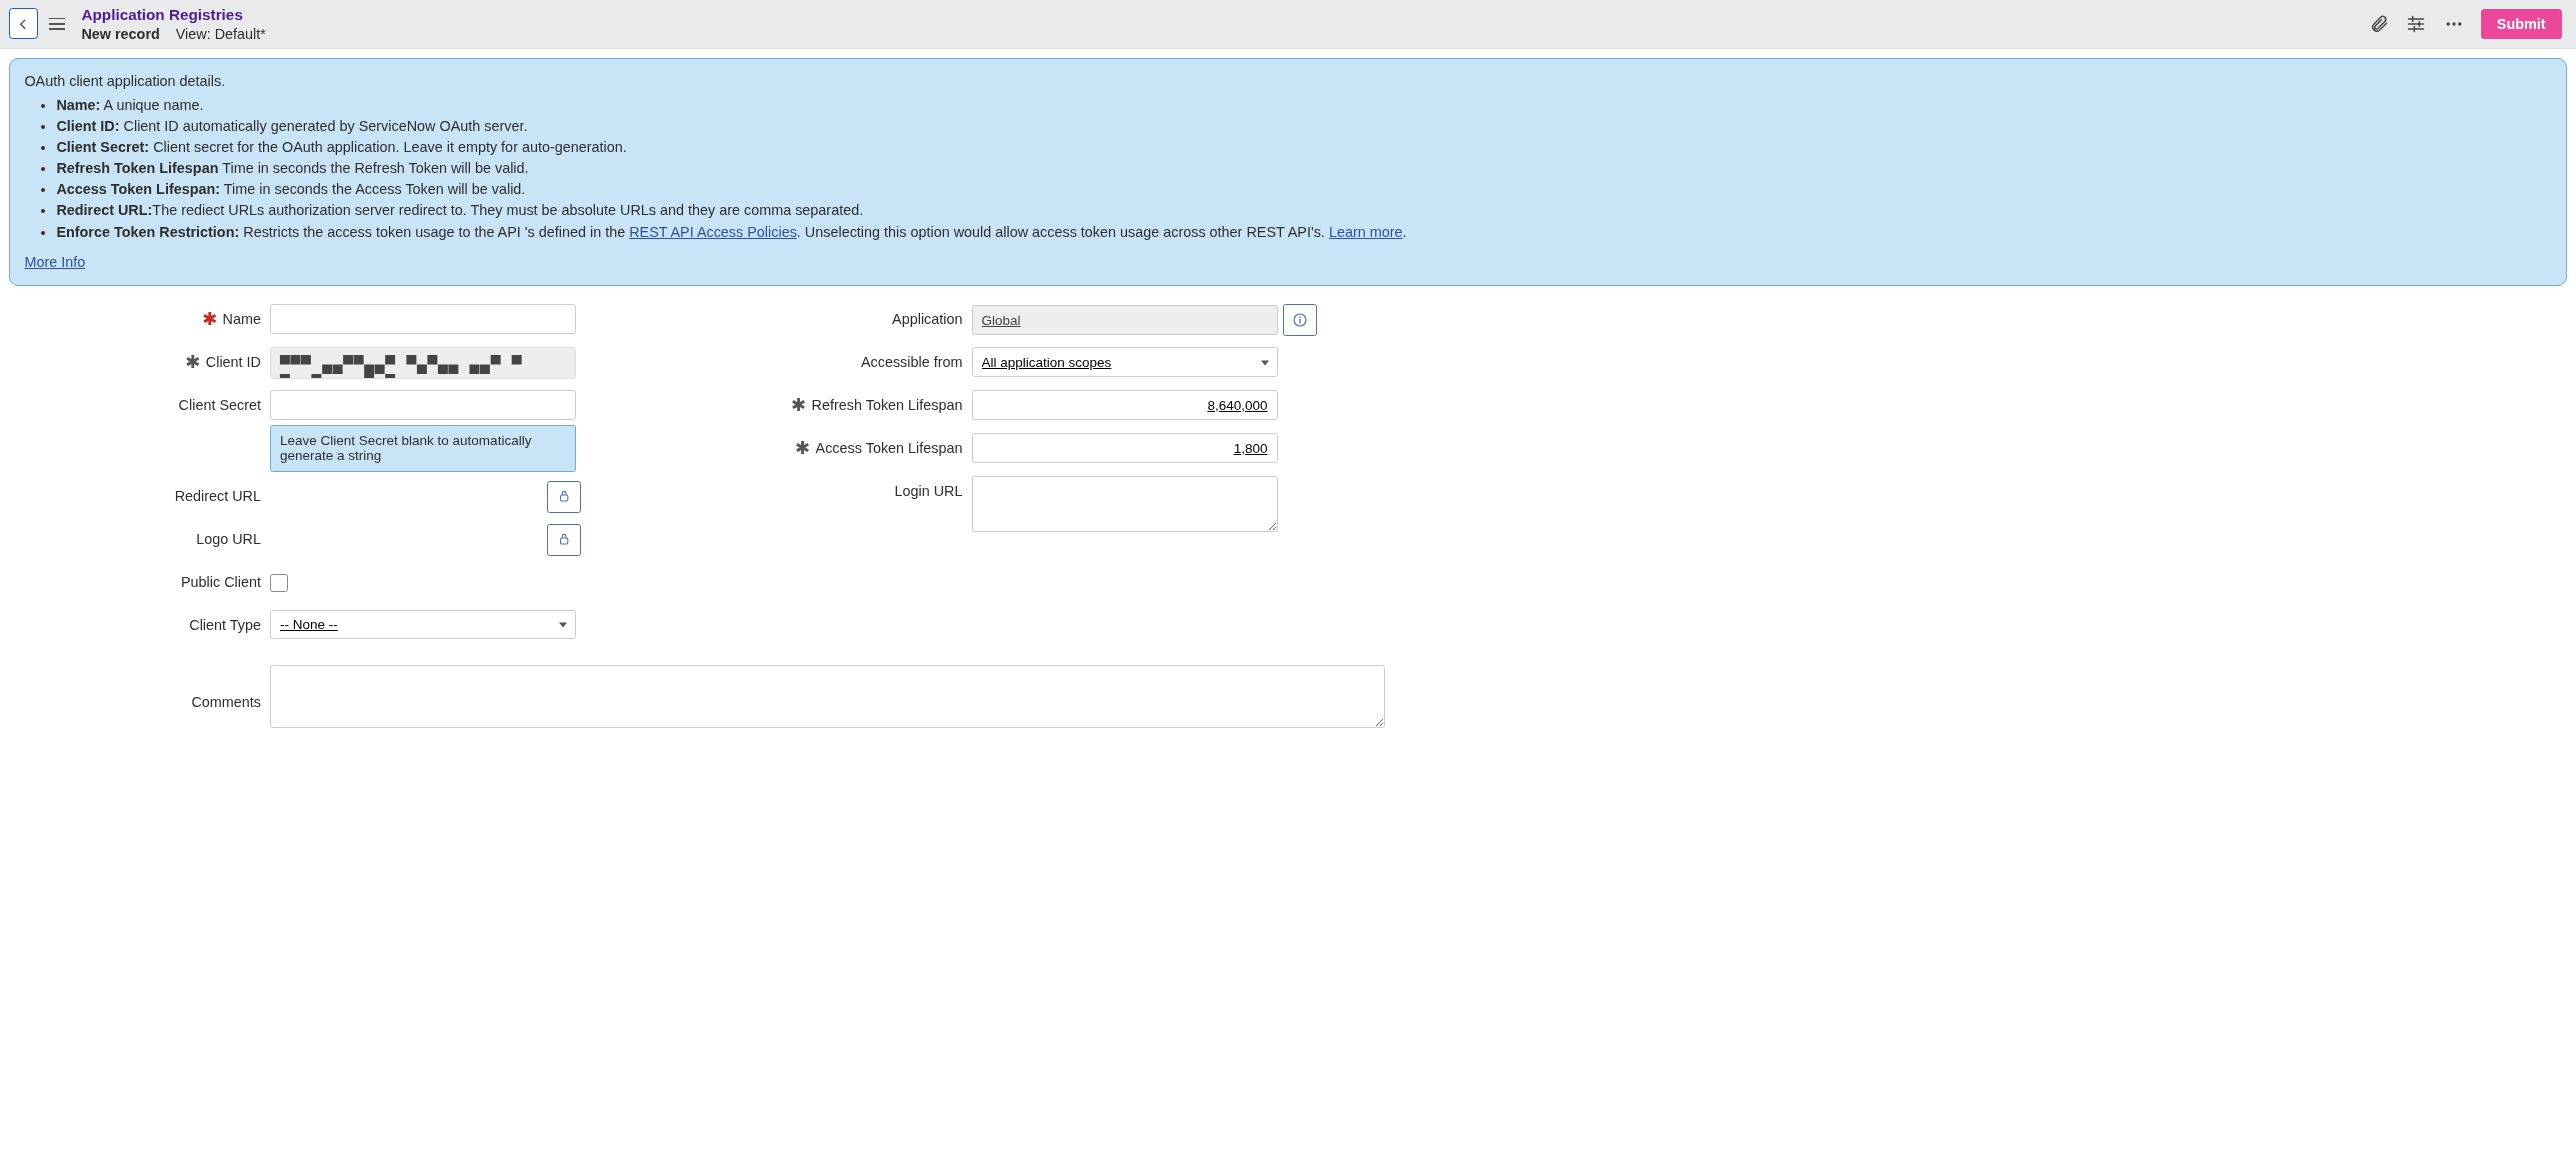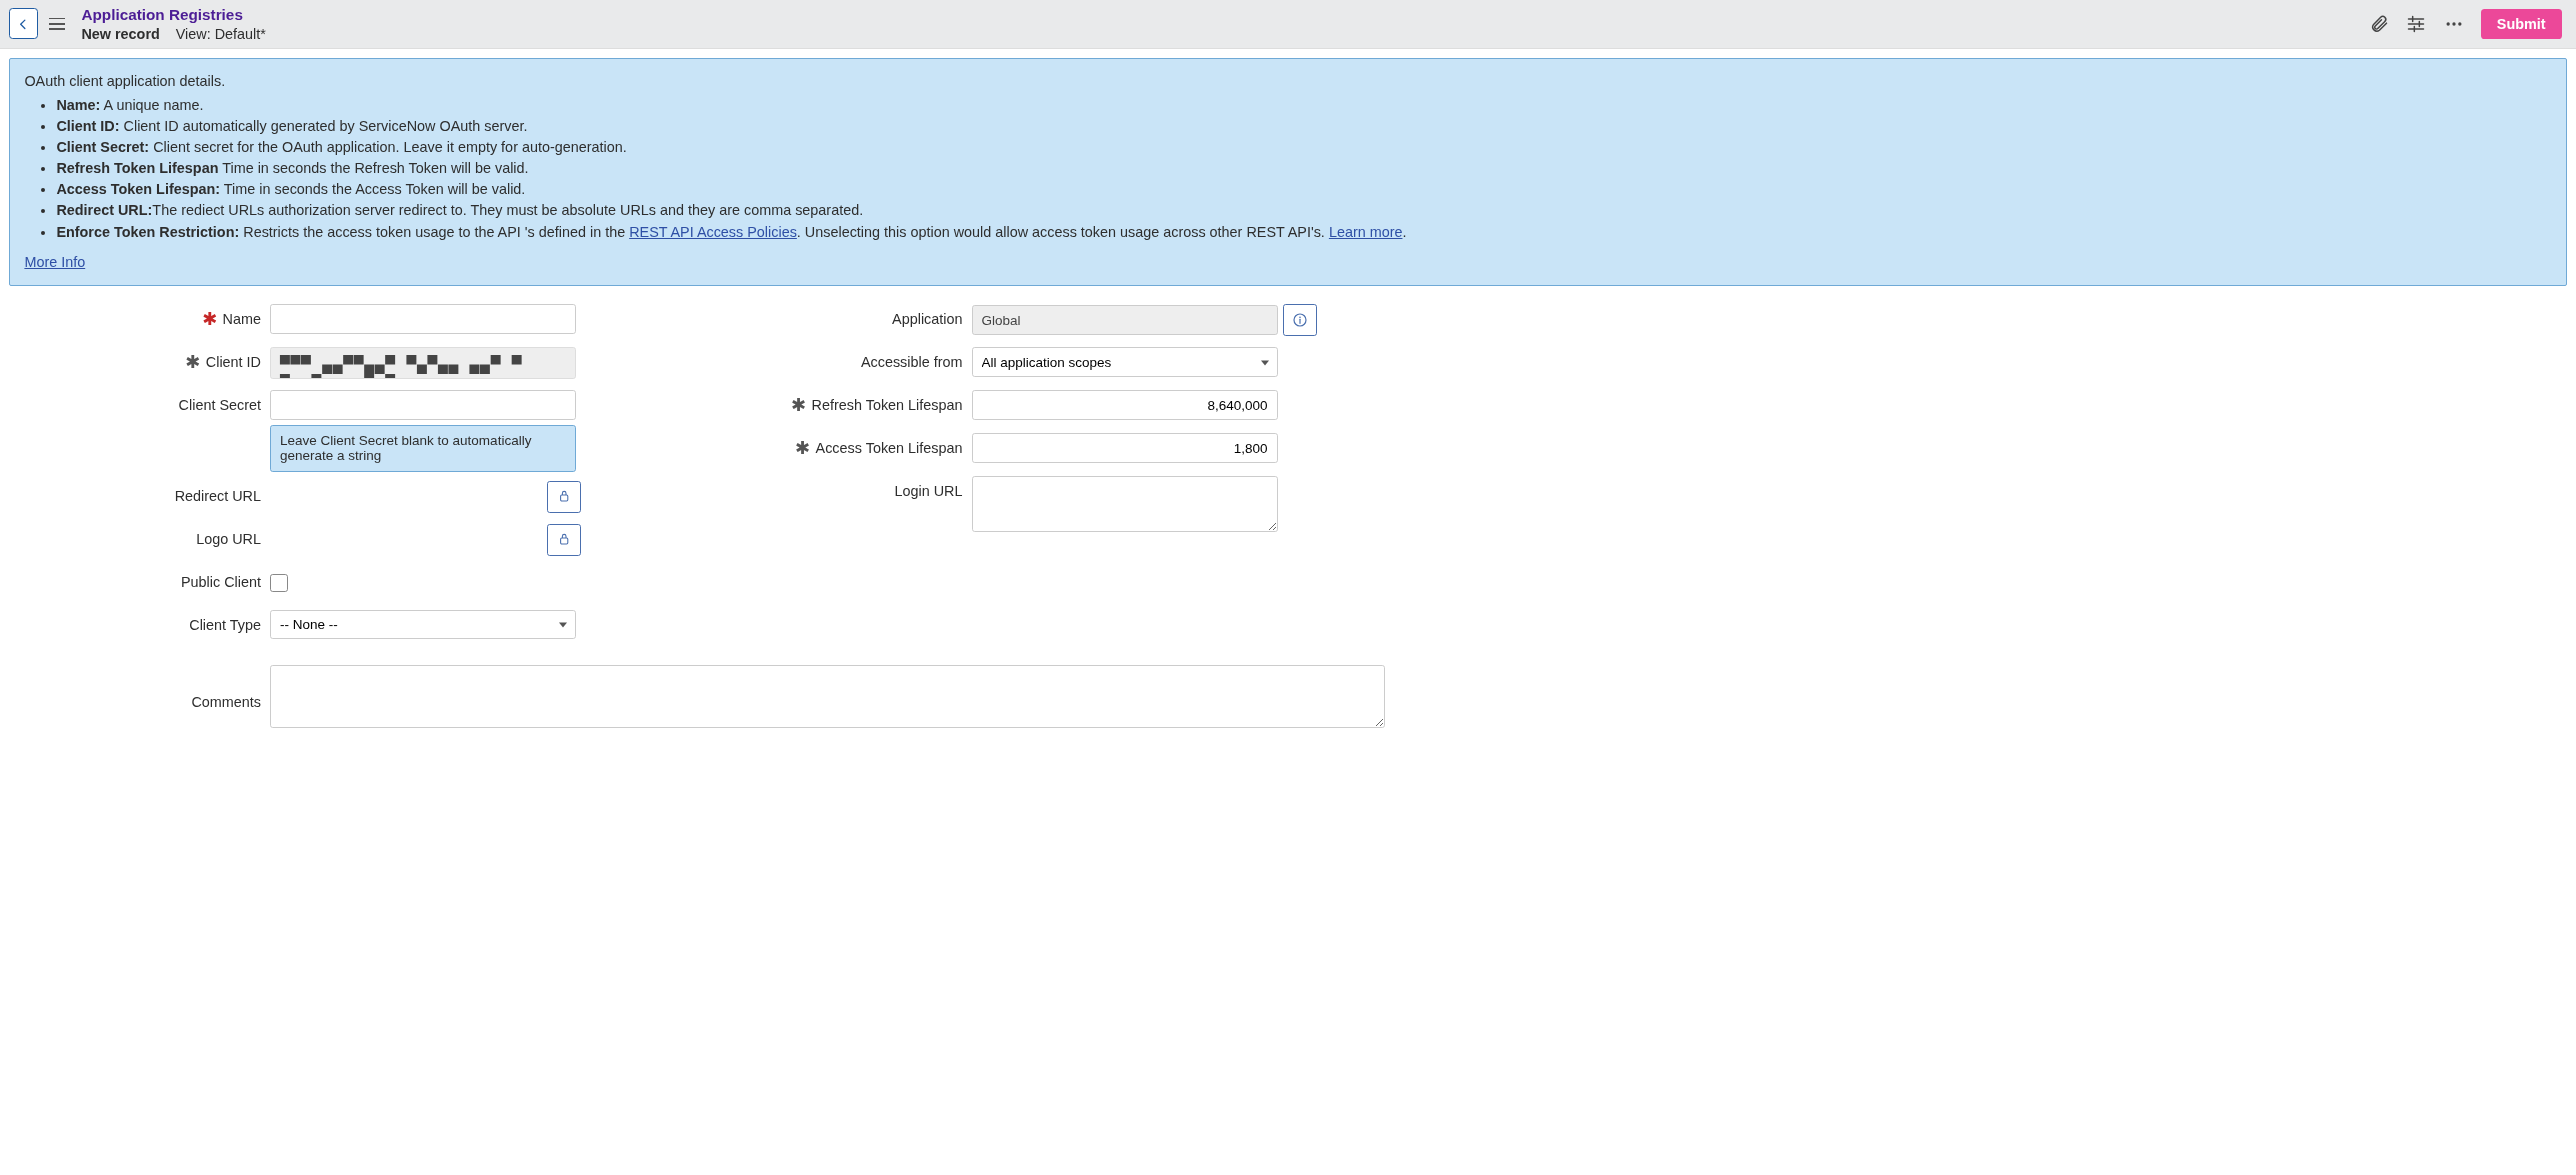--- a/index.html
+++ b/index.html
@@ -40,21 +40,21 @@
   .header-actions { display:flex; align-items:center; gap:16px; margin-right:5.4px; }
   .icon-btn { width:21.6px; height:21.6px; display:flex; align-items:center; justify-content:center; cursor:pointer; color:#444; }
   .submit-btn {
     background:#ec4899; color:#fff; border:none; border-radius:3.6px;
     padding:7.2px 16px; font-size:14.4px; font-weight:600; cursor:pointer;
   }
   .info-panel {
     margin:9px;
     background:#c9e4f7;
     border:0.9px solid #6fa9d6;
-    border-radius:2px;
+    border-radius:9px;
     padding:12.6px 14.4px;
     color:#2e2e2e;
     font-size:14.4px;
     line-height:1.4;
   }
   .info-panel ul { margin: 3.6px 0 3.6px 32px; }
   .info-panel li { margin: 0.9px 0; }
   .info-panel a { color:#2e4fa5; text-decoration:underline; }
   .more-info { color:#2e4fa5; text-decoration:underline; cursor:pointer; margin-top:7.2px; display:inline-block;text-align:right; }
   .form-area {
@@ -71,20 +71,21 @@
   }
   .req-star { color:#c62828; font-size:18px; line-height:0; }
   .gen-star { color:#555; font-size:18px; line-height:0; }
   .form-control-wrap { flex:1; display:flex; flex-direction:column; gap:5.4px; }
   .inline-wrap { display:flex; gap:7.2px; align-items:center; }
   input[type=text].fc, select.fc, textarea.fc {
     width:100%; max-width:306px;
     border:0.9px solid #ccc; border-radius:2.7px;
     padding:6.3px 9px; font-size:13.5px; background:#fff;
     font-family: inherit;
+    text-decoration: underline;
   }
   input[type=text].fc-ro { background:#eee; color:#444; }
   .masked-box {
     width:100%; max-width:306px;
     border:0.9px solid #ddd; border-radius:2.7px;
     background:#eee; padding:7.2px 9px; font-size:16px;
     font-family: monospace; letter-spacing:0.9px; color:#444;
     user-select:none;
     height:32px; overflow:hidden;
   }

